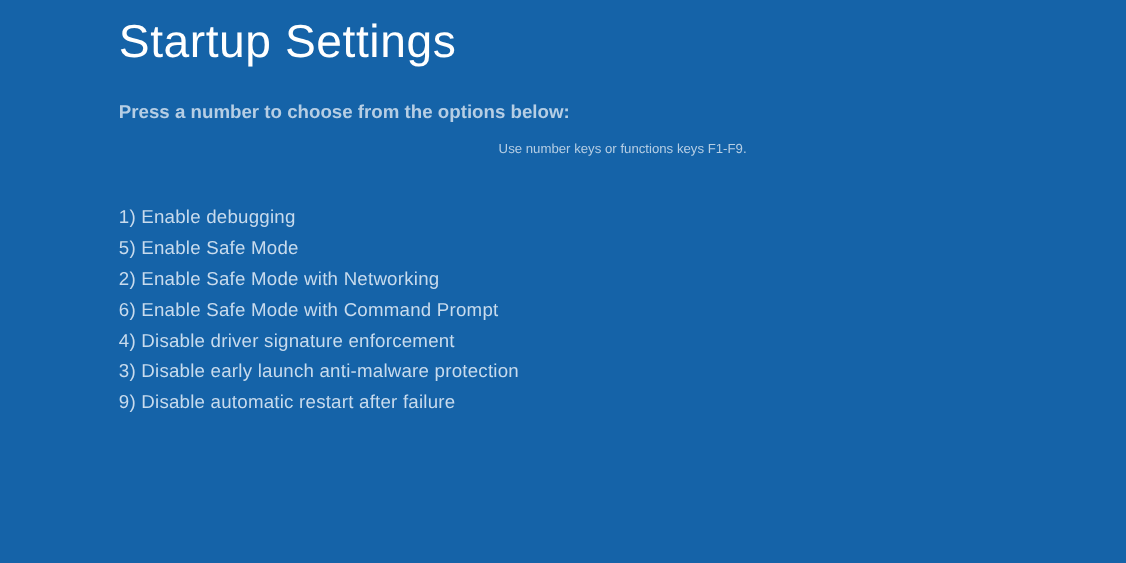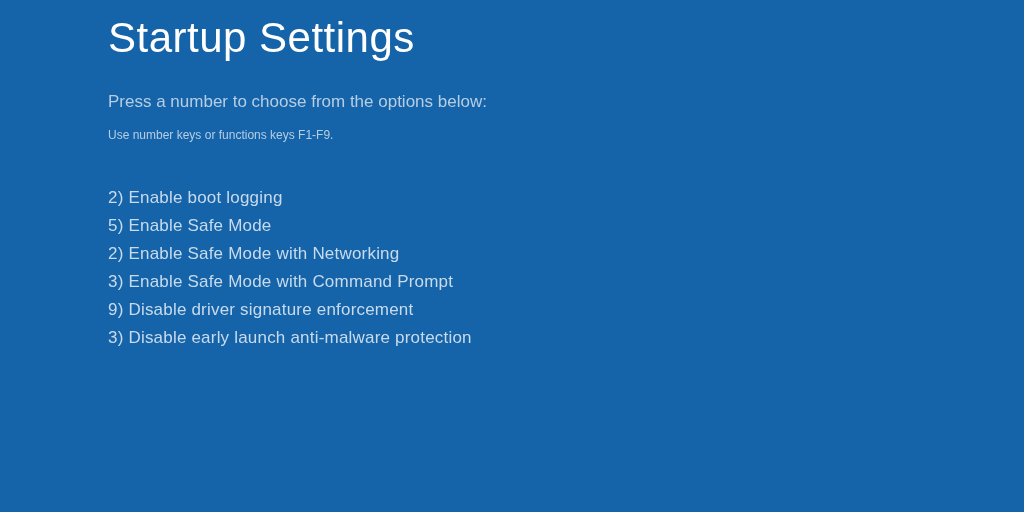--- a/index.html
+++ b/index.html
@@ -17,47 +17,49 @@
     }
     .title {
       font-size: 42px;
       font-weight: 300;
       letter-spacing: 0.5px;
       margin-bottom: 30px;
     }
     .instruction {
       font-size: 17px;
       color: #b6cee4;
-      font-weight: 400;
+      font-weight: 700;
       margin-bottom: 16px;
     }
     .hint {
       font-size: 12px;
       color: #b6cee4;
       font-weight: 300;
       margin-bottom: 46px;
+      text-align: center;
     }
     .options {
       display: flex;
       flex-direction: column;
       gap: 8px;
     }
     .option-item {
       font-size: 17px;
       color: #c8dbed;
       font-weight: 300;
       letter-spacing: 0.2px;
     }
   </style>
 </head>
 <body>
 
 <h1 class="title">Startup Settings</h1>
 <div class="instruction">Press a number to choose from the options below:</div>
 <div class="hint">Use number keys or functions keys F1-F9.</div>
 <div class="options">
-  <div class="option-item">2) Enable boot logging</div>
+  <div class="option-item">1) Enable debugging</div>
   <div class="option-item">5) Enable Safe Mode</div>
   <div class="option-item">2) Enable Safe Mode with Networking</div>
-  <div class="option-item">3) Enable Safe Mode with Command Prompt</div>
-  <div class="option-item">9) Disable driver signature enforcement</div>
+  <div class="option-item">6) Enable Safe Mode with Command Prompt</div>
+  <div class="option-item">4) Disable driver signature enforcement</div>
   <div class="option-item">3) Disable early launch anti-malware protection</div>
+  <div class="option-item">9) Disable automatic restart after failure</div>
 </div>
 
 </body></html>

